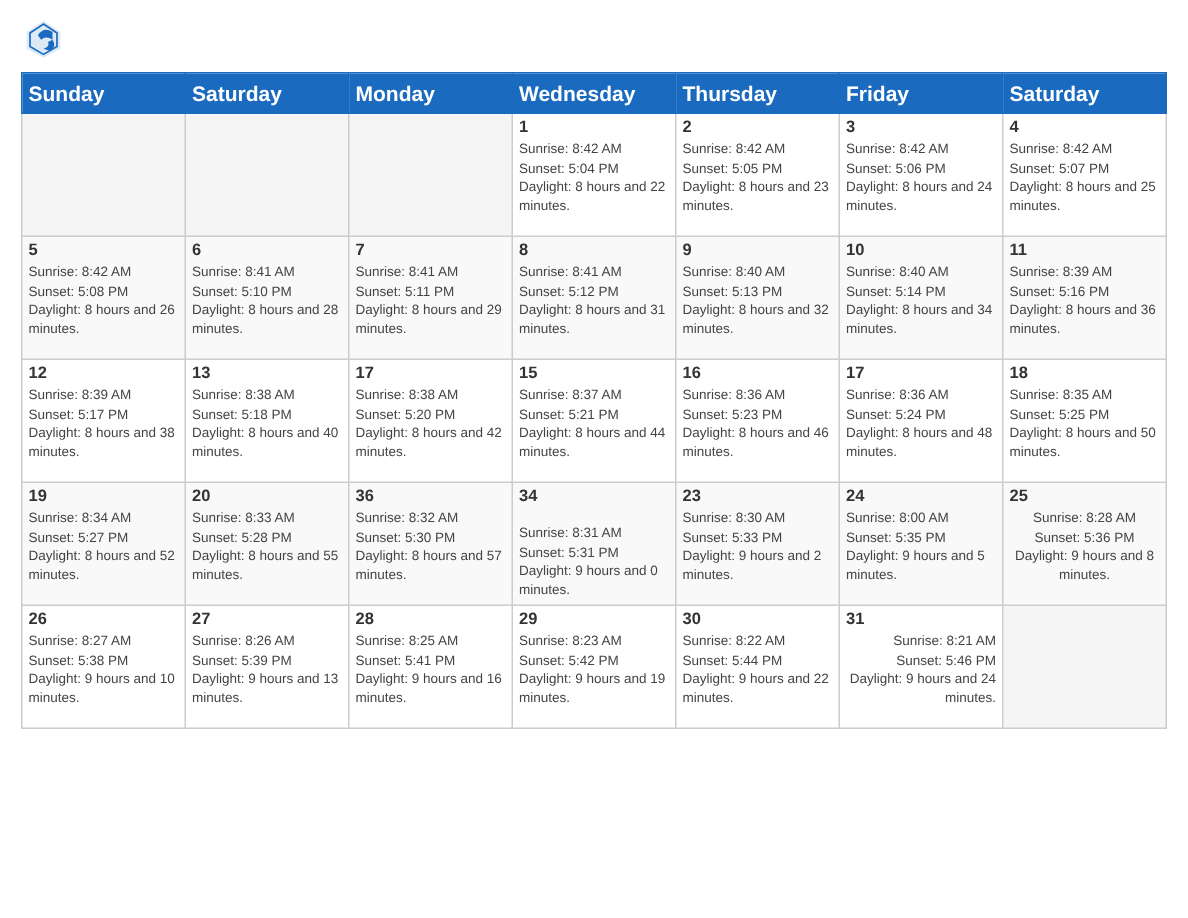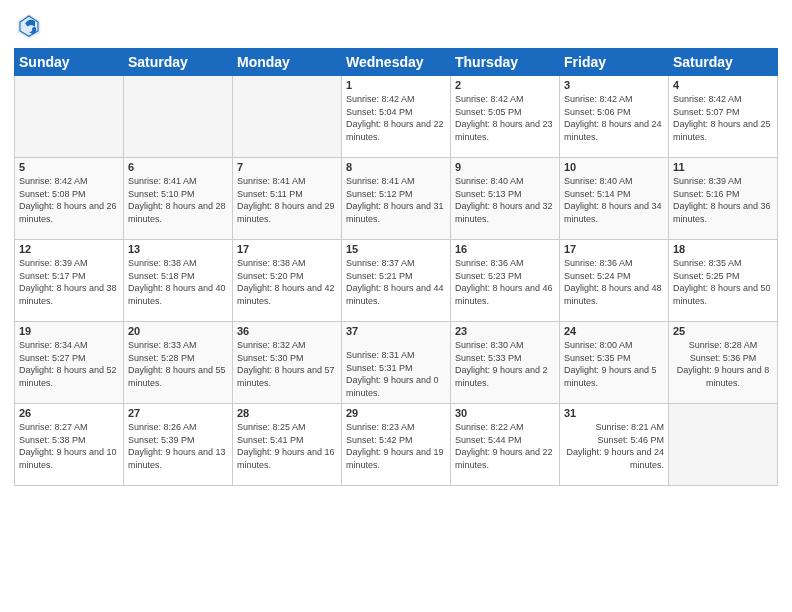--- a/index.html
+++ b/index.html
@@ -265,21 +265,21 @@
 Sunset: 5:28 PM
 Daylight: 8 hours and 55 minutes.</div>
           </td>
           <td>
             <div class="day-number">36</div>
             <div class="day-info" style="white-space: pre-line;">Sunrise: 8:32 AM
 Sunset: 5:30 PM
 Daylight: 8 hours and 57 minutes.</div>
           </td>
           <td>
-            <div class="day-number">37</div>
+            <div class="day-number">34</div>
             <div class="day-info" style="white-space: pre-line; margin-top: 12px;">Sunrise: 8:31 AM
 Sunset: 5:31 PM
 Daylight: 9 hours and 0 minutes.</div>
           </td>
           <td>
             <div class="day-number">23</div>
             <div class="day-info" style="white-space: pre-line;">Sunrise: 8:30 AM
 Sunset: 5:33 PM
 Daylight: 9 hours and 2 minutes.</div>
           </td>

